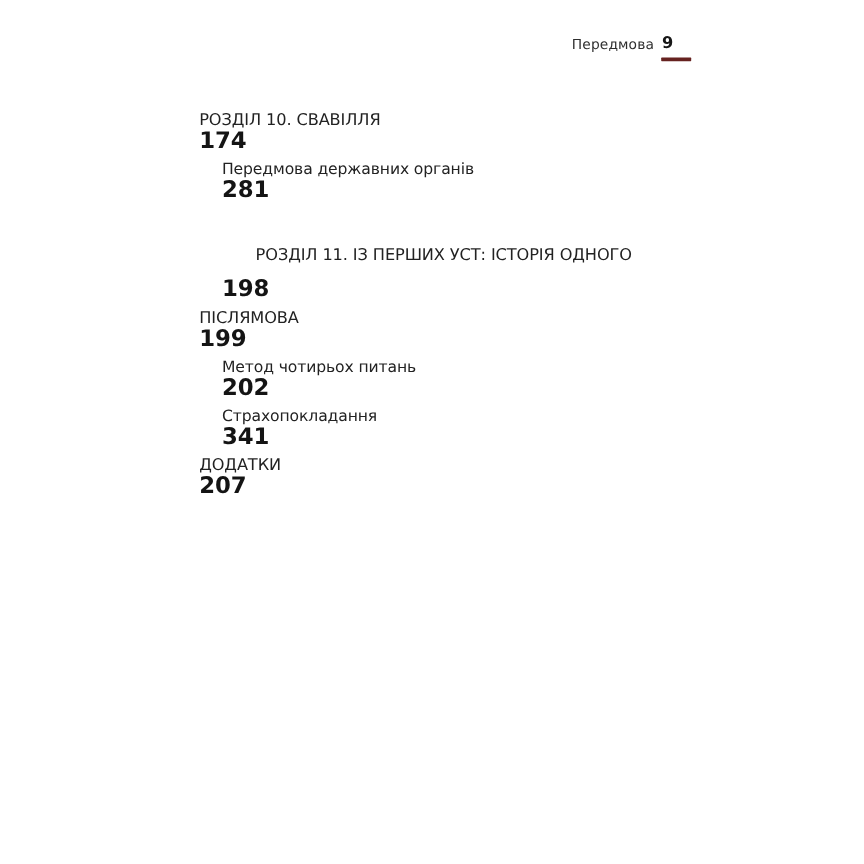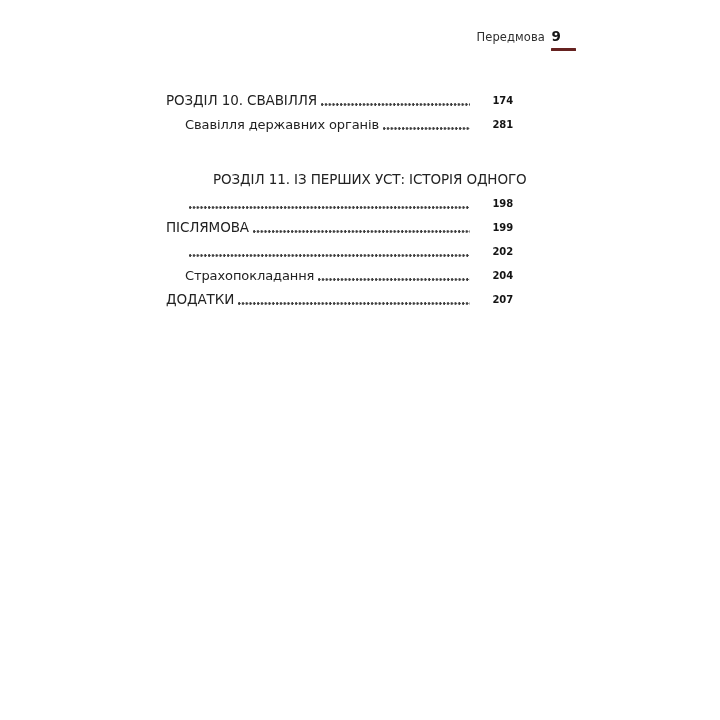--- a/index.html
+++ b/index.html
@@ -63,39 +63,40 @@
 
   .toc-line1 {
     display: none;
     line-height: 13px;
     margin-bottom: 5px;
     white-space: nowrap;
     color: #222222;
   }
   .toc-row {
     display: flex;
-    align-items: center;
+    align-items: flex-start;
     line-height: 13px;
+    flex-direction: column;
   }
   .toc-title {
     white-space: nowrap;
     color: #222222;
   }
   .toc-leader {
     flex: 1 1 auto;
     align-self: flex-end;
     height: 3px;
     margin: 0 17px 1px 4px;
     background-image: radial-gradient(circle at 1.2px 1.5px, #3b3b3b 1.1px, transparent 1.45px);
     background-size: 3.8px 3px;
     background-repeat: repeat-x;
     background-position: left bottom;
   }
   .toc-page {
-    font-size: 10px;
+    font-size: 19px;
     font-weight: bold;
     color: #141414;
     min-width: 26px;
     text-align: right;
     flex: 0 0 auto;
   }
 </style>
 </head>
 <body>
 
@@ -113,21 +114,21 @@
     <div class="toc-row">
       <span class="toc-title">РОЗДІЛ 10. СВАВІЛЛЯ</span>
       <span class="toc-leader"></span>
       <span class="toc-page">174</span>
     </div>
   </div>
 
   <div class="toc-entry sub">
 
     <div class="toc-row">
-      <span class="toc-title">Свавілля державних органів</span>
+      <span class="toc-title">Передмова державних органів</span>
       <span class="toc-leader"></span>
       <span class="toc-page">281</span>
     </div>
   </div>
 
   <div class="toc-entry chapter gap-before">
     <div class="toc-line1" style="display: block; margin-left: 47px;">РОЗДІЛ 11. ІЗ ПЕРШИХ УСТ: ІСТОРІЯ ОДНОГО</div>
   </div>
 
   <div class="toc-entry sub">
@@ -143,31 +144,32 @@
     <div class="toc-row">
       <span class="toc-title">ПІСЛЯМОВА</span>
       <span class="toc-leader"></span>
       <span class="toc-page">199</span>
     </div>
   </div>
 
   <div class="toc-entry sub">
 
     <div class="toc-row">
+      <span class="toc-title">Метод чотирьох питань</span>
       <span class="toc-leader"></span>
       <span class="toc-page">202</span>
     </div>
   </div>
 
   <div class="toc-entry sub">
 
     <div class="toc-row">
       <span class="toc-title">Страхопокладання</span>
       <span class="toc-leader"></span>
-      <span class="toc-page">204</span>
+      <span class="toc-page">341</span>
     </div>
   </div>
 
   <div class="toc-entry chapter">
 
     <div class="toc-row">
       <span class="toc-title">ДОДАТКИ</span>
       <span class="toc-leader"></span>
       <span class="toc-page">207</span>
     </div>

